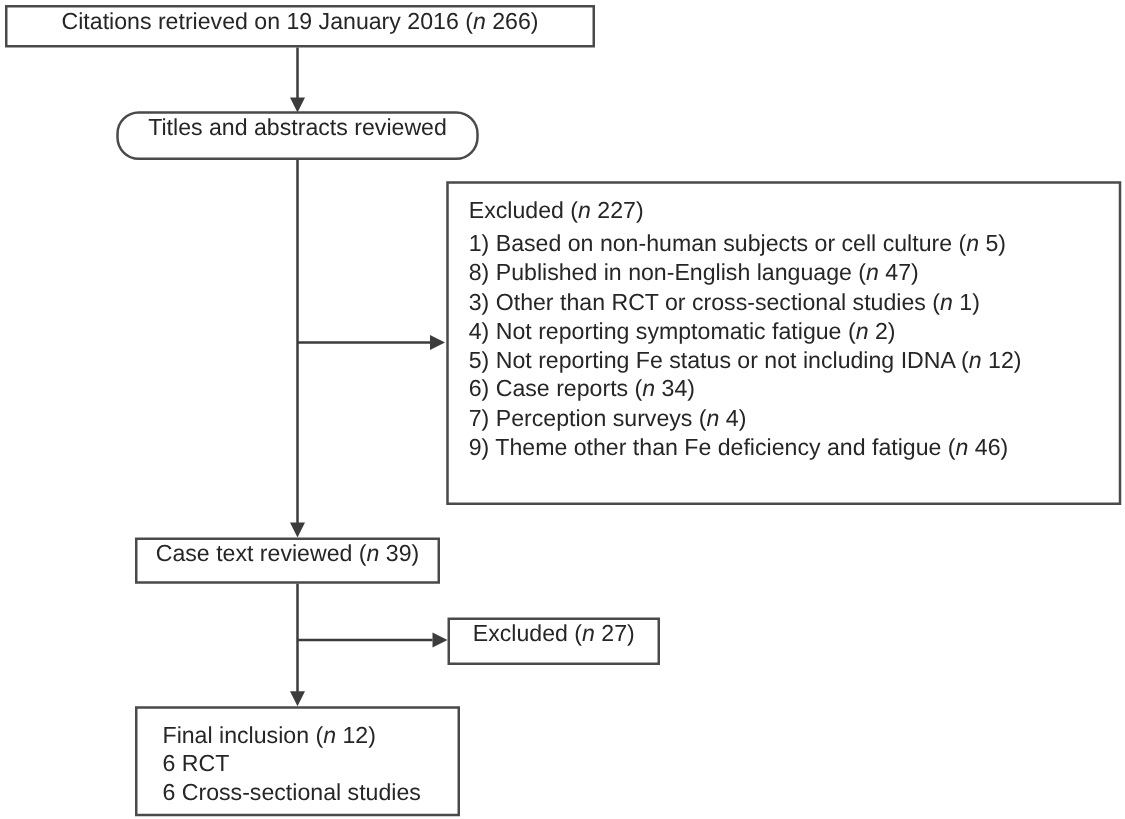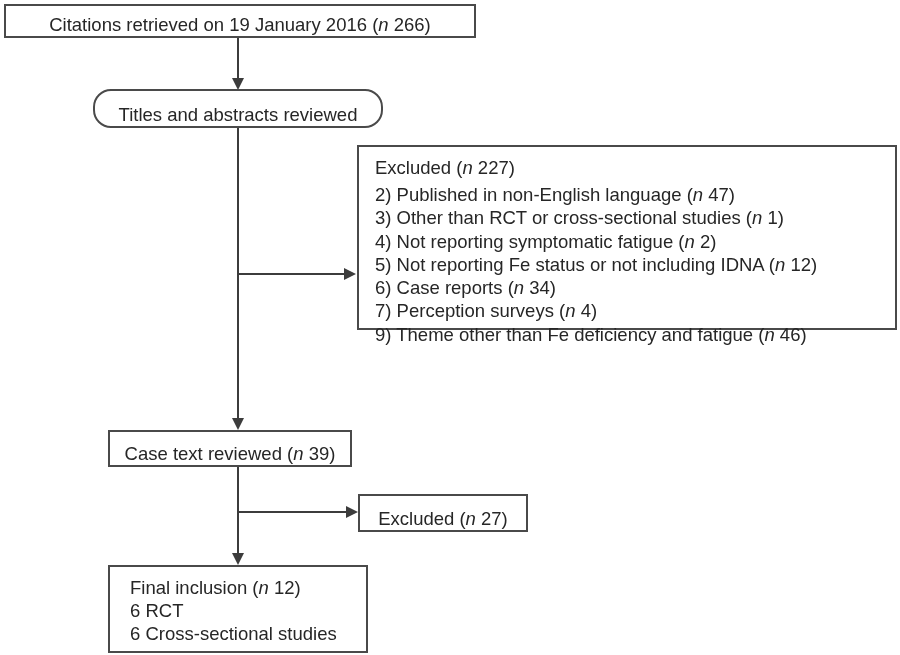--- a/index.html
+++ b/index.html
@@ -14,21 +14,21 @@
     overflow: hidden;
   }
   .box {
     position: absolute;
     box-sizing: border-box;
     border: 2px solid #4a4a4a;
     background: #ffffff;
   }
   .box.center {
     display: flex;
-    align-items: flex-end;
+    align-items: flex-start;
     justify-content: center;
     text-align: center;
   }
   .label { white-space: nowrap; }
   .n { font-style: italic; }
   .vline, .hline {
     position: absolute;
     background: #3c3c3c;
   }
   .vline { width: 2px; }
@@ -43,21 +43,21 @@
   .arrow-right {
     position: absolute;
     width: 0; height: 0;
     border-top: 6px solid transparent;
     border-bottom: 6px solid transparent;
     border-left: 12px solid #3c3c3c;
   }
   
   .b-citations { left: 4px;   top: 4px;   width: 472px; height: 34px; }
   .b-titles    { left: 93px;  top: 89px;  width: 290px; height: 39px; border-radius: 18px; }
-  .b-excl1     { left: 357px; top: 145px; width: 540px; height: 185px;
+  .b-excl1     { left: 357px; top: 145px; width: 540px; height: 259px;
                  padding: 9px 10px 12px 16px; }
   .b-fulltext  { left: 108px; top: 430px; width: 244px; height: 37px; }
   .b-excl2     { left: 358px; top: 494px; width: 170px; height: 38px; }
   .b-final     { left: 108px; top: 565px; width: 260px; height: 88px;
                  padding: 9px 0 16px 20px; }
   .b-excl1 .heading { line-height: 23px; margin-bottom: 4px; }
   .b-excl1 .item    { line-height: 23.3px; }
   .b-final .line    { line-height: 23.2px; }
   
   .v1 { left: 237px; top: 38px;  height: 41px; }
@@ -88,21 +88,22 @@
   </div>
 
   <div class="vline v2"></div>
   <div class="arrow-down a2"></div>
 
   <div class="hline h1"></div>
   <div class="arrow-right a3"></div>
 
   <div class="box b-excl1">
     <div class="label heading"><span>Excluded (</span><span class="n">n</span><span> 227)</span></div>
-    <div class="label item"><span>2) Published in non-English language (</span><span class="n">n</span><span> 47)</span></div>
+    <div class="label item"><span>1) Based on non-human subjects or cell culture (</span><span class="n">n</span><span> 5)</span></div>
+    <div class="label item"><span>8) Published in non-English language (</span><span class="n">n</span><span> 47)</span></div>
     <div class="label item"><span>3) Other than RCT or cross-sectional studies (</span><span class="n">n</span><span> 1)</span></div>
     <div class="label item"><span>4) Not reporting symptomatic fatigue (</span><span class="n">n</span><span> 2)</span></div>
     <div class="label item"><span>5) Not reporting Fe status or not including IDNA (</span><span class="n">n</span><span> 12)</span></div>
     <div class="label item"><span>6) Case reports (</span><span class="n">n</span><span> 34)</span></div>
     <div class="label item"><span>7) Perception surveys (</span><span class="n">n</span><span> 4)</span></div>
     <div class="label item"><span>9) Theme other than Fe deficiency and fatigue (</span><span class="n">n</span><span> 46)</span></div>
   </div>
 
   <div class="box center b-fulltext">
     <div class="label"><span>Case text reviewed (</span><span class="n">n</span><span> 39)</span></div>

